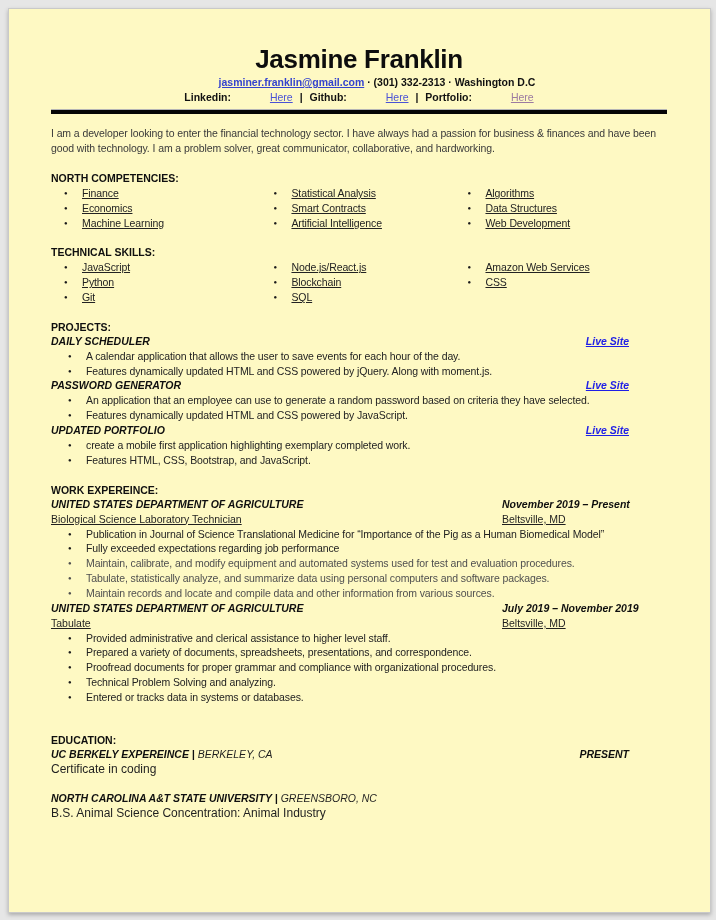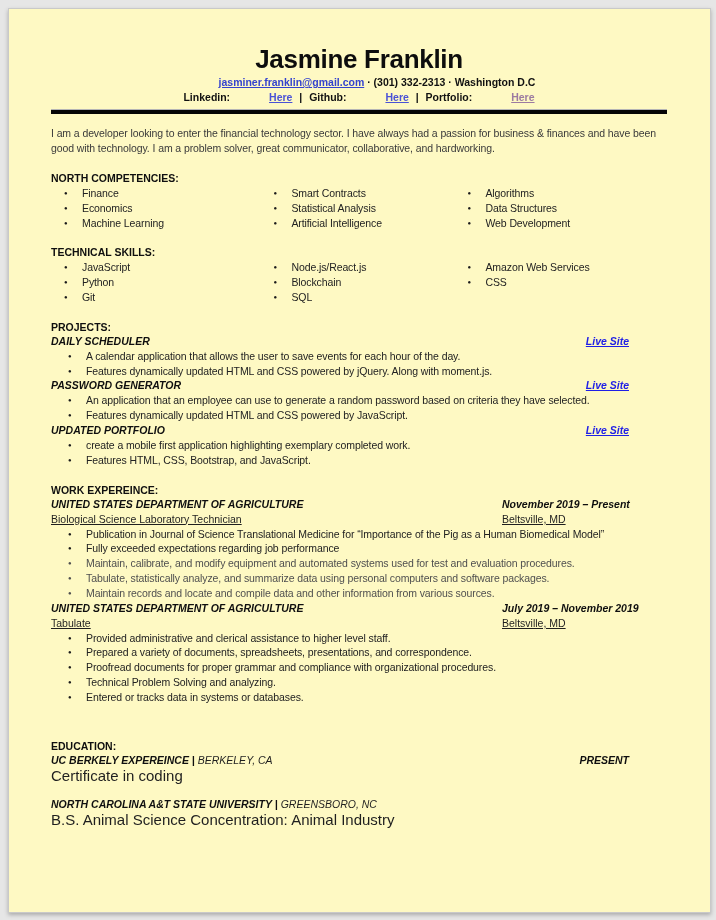--- a/index.html
+++ b/index.html
@@ -30,41 +30,41 @@
     line-height: 28px;
   }
   .contact-line, .links-line {
     text-align: center;
     font-size: 10.5px; font-weight: 700;
     margin-top: 3px;
     color: #111;
   }
   a { text-decoration: underline; cursor: pointer; margin-left: 36px; }
   .email-link { color: #3342cf; font-weight: 700; }
-  .here-link { color: #4a52d6; font-weight: 700; text-align: center; }
+  .here-link { color: #4a52d6; font-weight: 400; text-align: center; }
   .here-link.visited { color: #9c7ba1; }
   .pipe { margin: 0 4px; text-decoration: none; }
   .rule {
     margin-top: 6px;
     height: 5px;
     background: linear-gradient(#b5b5b5 0 1px, #050505 1px 100%);
   }
   
   .summary {
     margin-top: 12px;
     font-size: 10.5px; line-height: 15px;
     color: #3a3a3a;
     letter-spacing: -0.1px;
   }
   .sec-heading {
     margin-top: 15px;
     font-size: 10.5px; font-weight: 700; color: #0f0f0f;
     line-height: 14px;
   }
-  .sec-heading.tight { margin-top: 20px; }
+  .sec-heading.tight { margin-top: 14px; }
   
   ul { margin: 0; padding: 0; list-style: none; }
   li {
     position: relative;
     padding-left: 35px;
     font-size: 10.5px; line-height: 14.8px;
     color: #222; letter-spacing: -0.1px;
   }
   li::before {
     content: "●";
@@ -72,21 +72,21 @@
     font-size: 6px; line-height: 14.8px; color: #1a1a1a;
   }
   li.muted { color: #4f4f4f; }
   li.muted::before { color: #4f4f4f; }
   
   .cols {
     display: grid;
     grid-template-columns: 34% 31.5% 34.5%;
     margin-top: 1px;
   }
-  .cols li { padding-left: 31px; }
+  .cols li { padding-left: 31px; text-decoration: underline; }
   .cols li::before { left: 13px; }
   
   .row-split {
     display: flex; justify-content: space-between; align-items: baseline;
     font-size: 10.5px; line-height: 15px;
   }
   .bi { font-weight: 700; font-style: italic; color: #0f0f0f; }
   .it { font-style: italic; color: #1f1f1f; }
   .live-link {
     font-weight: 700; font-style: italic;
@@ -94,21 +94,21 @@
     margin-right: 38px;
     font-size: 10.5px;
   }
   .right-col {
     width: 165px; flex: 0 0 165px;
     text-align: left;
   }
   .plain { font-weight: 400; font-style: normal; color: #1f1f1f; text-decoration: underline; }
   .job-block { margin-top: 0; }
   .gap-md { height: 14px; }
-  .edu-detail { font-size: 15px; line-height: 15px; color: #1f1f1f; }
+  .edu-detail { font-size: 12px; line-height: 15px; color: #1f1f1f; }
 </style>
 </head>
 <body>
 
 <div class="page">
   <div class="content">
 
     <div class="name">Jasmine Franklin</div>
     <div class="contact-line">
       <a class="email-link">jasminer.franklin@gmail.com</a>
@@ -129,22 +129,22 @@
     <div class="summary">I am a developer looking to enter the financial technology sector. I have always had a passion for business &amp; finances and have been good with technology. I am a problem solver, great communicator, collaborative, and hardworking.</div>
 
     <div class="sec-heading">NORTH COMPETENCIES:</div>
     <div class="cols">
       <ul>
         <li>Finance</li>
         <li>Economics</li>
         <li>Machine Learning</li>
       </ul>
       <ul>
+        <li>Statistical Analysis</li>
         <li>Smart Contracts</li>
-        <li>Statistical Analysis</li>
         <li>Artificial Intelligence</li>
       </ul>
       <ul>
         <li>Algorithms</li>
         <li>Data Structures</li>
         <li>Web Development</li>
       </ul>
     </div>
 
     <div class="sec-heading">TECHNICAL SKILLS:</div>

